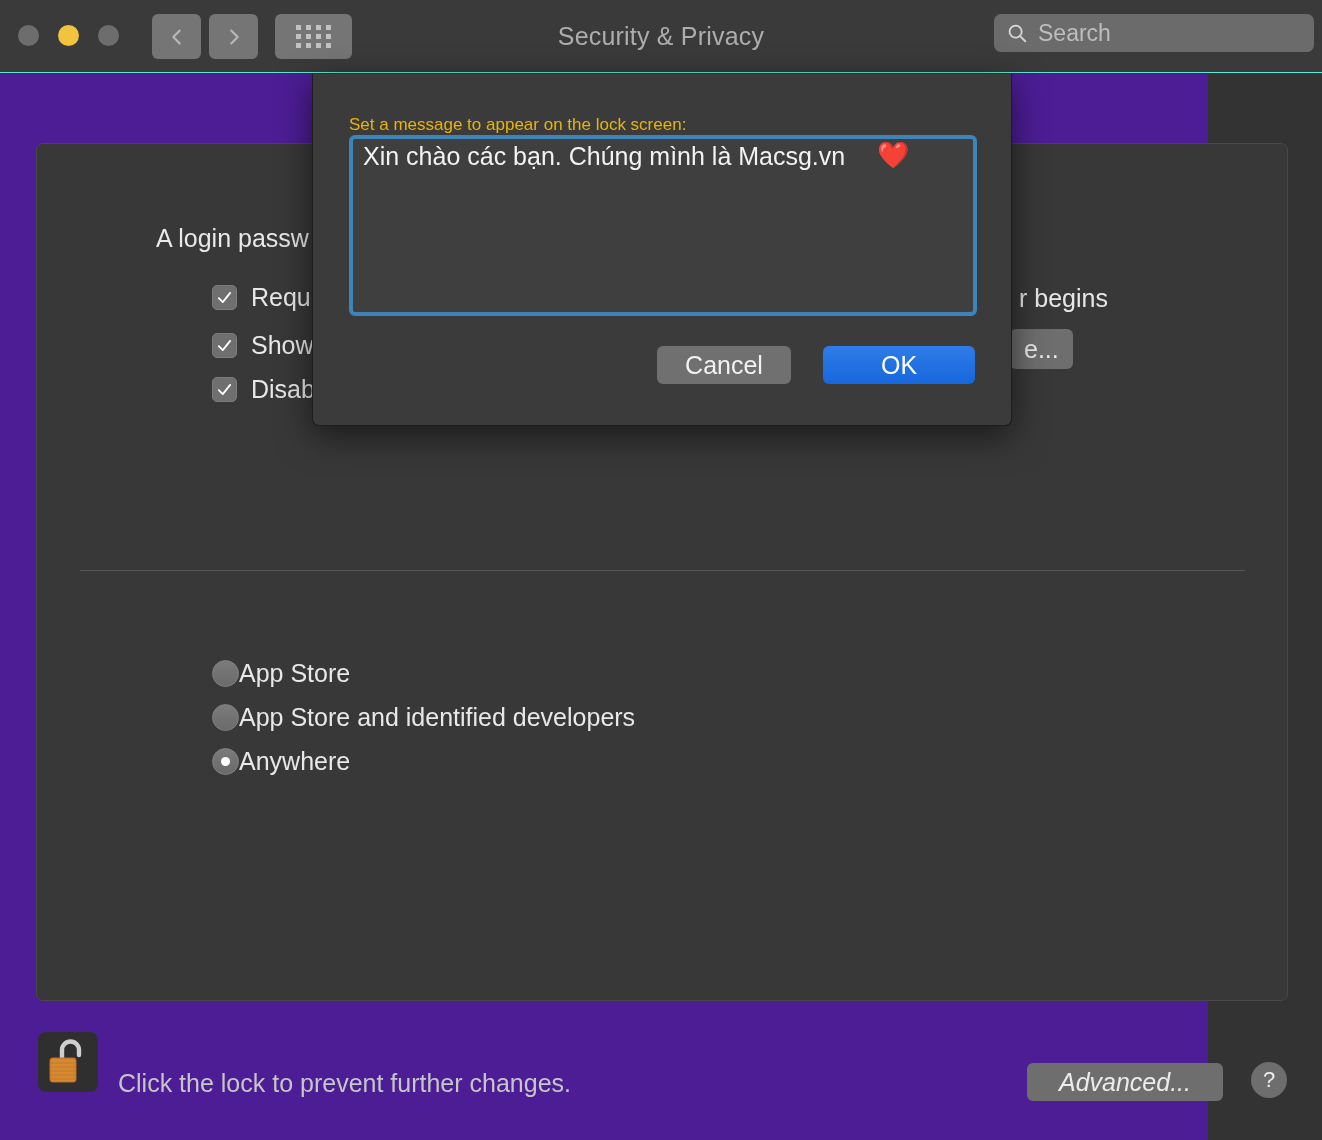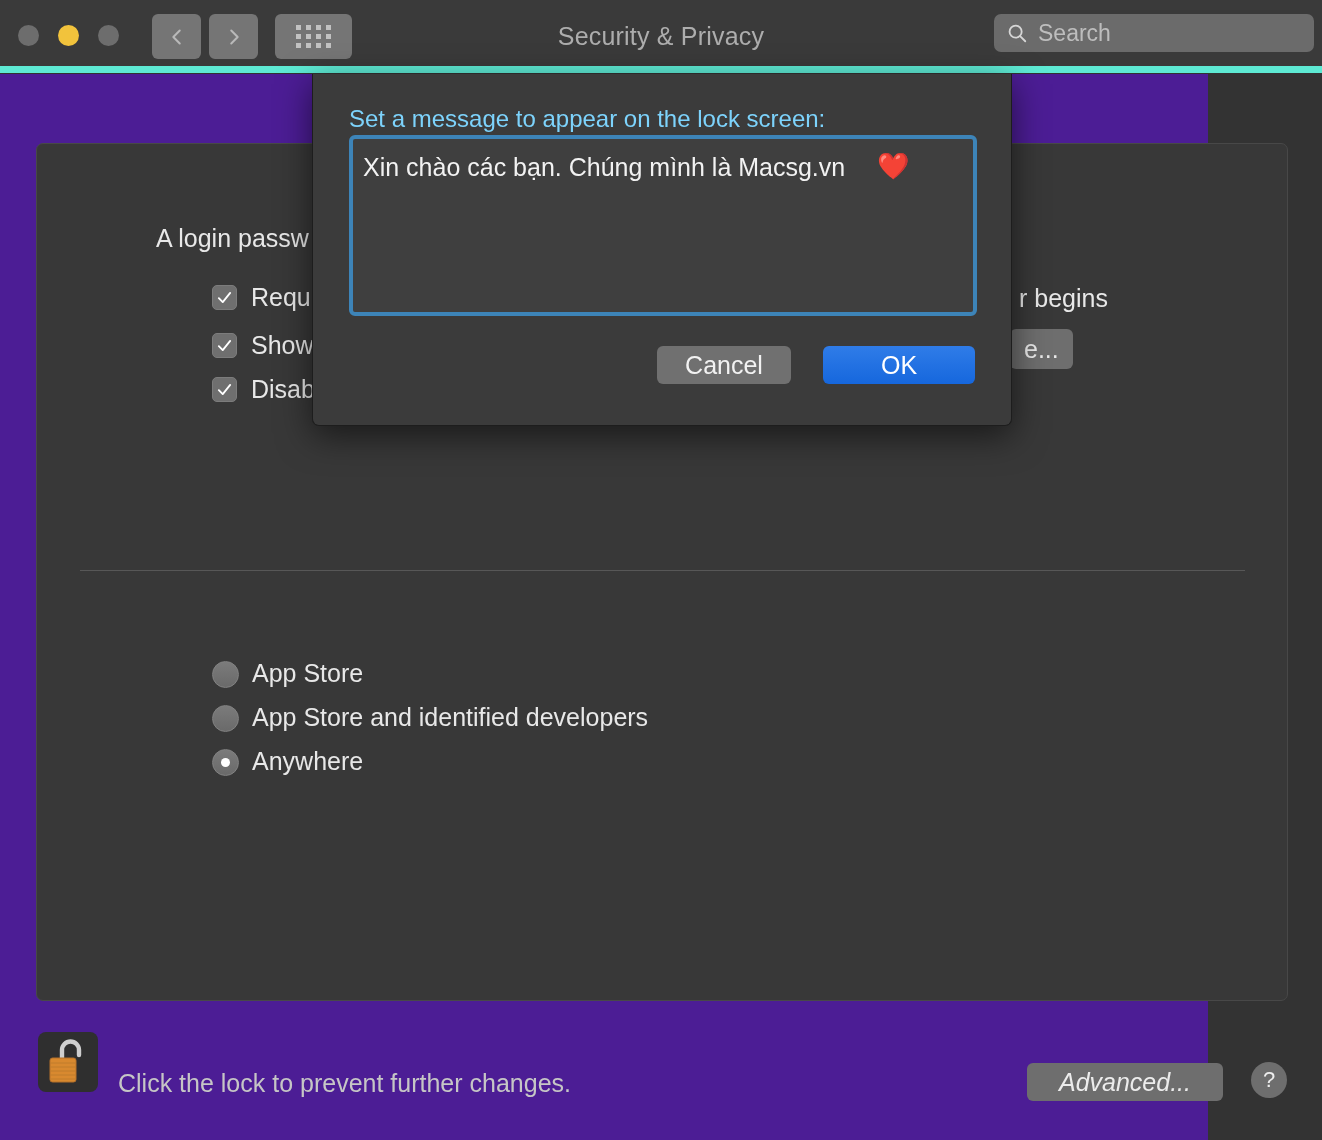--- a/index.html
+++ b/index.html
@@ -13,21 +13,21 @@
     position: relative;
     width: 1322px; height: 1140px;
     background: #333333;
   }
 
   
   .titlebar {
     position: absolute; left: 0; top: 0;
     width: 1322px; height: 73px;
     background: #3a3a3a;
-    border-bottom: 7px solid #5eead4;
+    border-bottom: 1px solid #5eead4;
   }
   .traffic {
     position: absolute; top: 25px; left: 18px;
     display: flex; gap: 19px; align-items: center;
   }
   .tl-dot { width: 21px; height: 21px; border-radius: 50%; }
   .tl-close { background: #6d6d6d; }
   .tl-min   { background: #f2c33c; }
   .tl-zoom  { background: #6d6d6d; }
 
@@ -119,21 +119,21 @@
     position: absolute; left: 80px; top: 496px;
     width: 1165px; height: 1px; background: #575757;
   }
 
   .allow-heading {
     position: absolute; left: 156px; top: 535px;
     font-size: 25px; color: #e8e8e8; white-space: nowrap;
   }
   .radiorow {
     position: absolute; left: 212px;
-    display: flex; align-items: flex-end; gap: 13px;
+    display: flex; align-items: center; 
     white-space: nowrap;
   }
   .radiorow.r1 { top: 585px; }
   .radiorow.r2 { top: 629px; }
   .radiorow.r3 { top: 673px; }
   .radio {
     width: 27px; height: 27px; border-radius: 50%;
     background: linear-gradient(180deg, #7b7b7b 0%, #6a6a6a 100%);
     border: 1px solid #828282;
     display: flex; align-items: center; justify-content: center;
@@ -175,33 +175,33 @@
     position: absolute; left: 312px; top: 74px;
     width: 700px; height: 352px;
     background: #3b3b3b;
     border: 1px solid #1d1d1d;
     border-top: none;
     border-radius: 0 0 7px 7px;
     box-shadow: 0 10px 34px rgba(0,0,0,0.55);
     z-index: 50;
   }
   .sheet-label {
-    position: absolute; left: 36px; top: 31px;
-    font-size: 24px; color: #7dd3fc; white-space: nowrap;
+    position: absolute; left: 36px; top: 41px;
+    font-size: 17px; color: #eab308; white-space: nowrap;
   }
   .msg-field {
     position: absolute; left: 36px; top: 61px;
     width: 628px; height: 181px;
     background: #3f3f3f;
     border: 4px solid #3d84b8;
     border-radius: 6px;
   }
   .msg-inner {
     position: absolute; inset: 0;
-    padding: 14px 10px;
+    padding: 3px 10px;
     display: flex; align-items: flex-start;
     font-size: 25px; color: #f2f2f2;
     white-space: pre; overflow: hidden;
   }
   .msg-heart {
     margin-left: 32px;
     font-size: 26px;
     line-height: 1;
   }
   .sheet-buttons {

